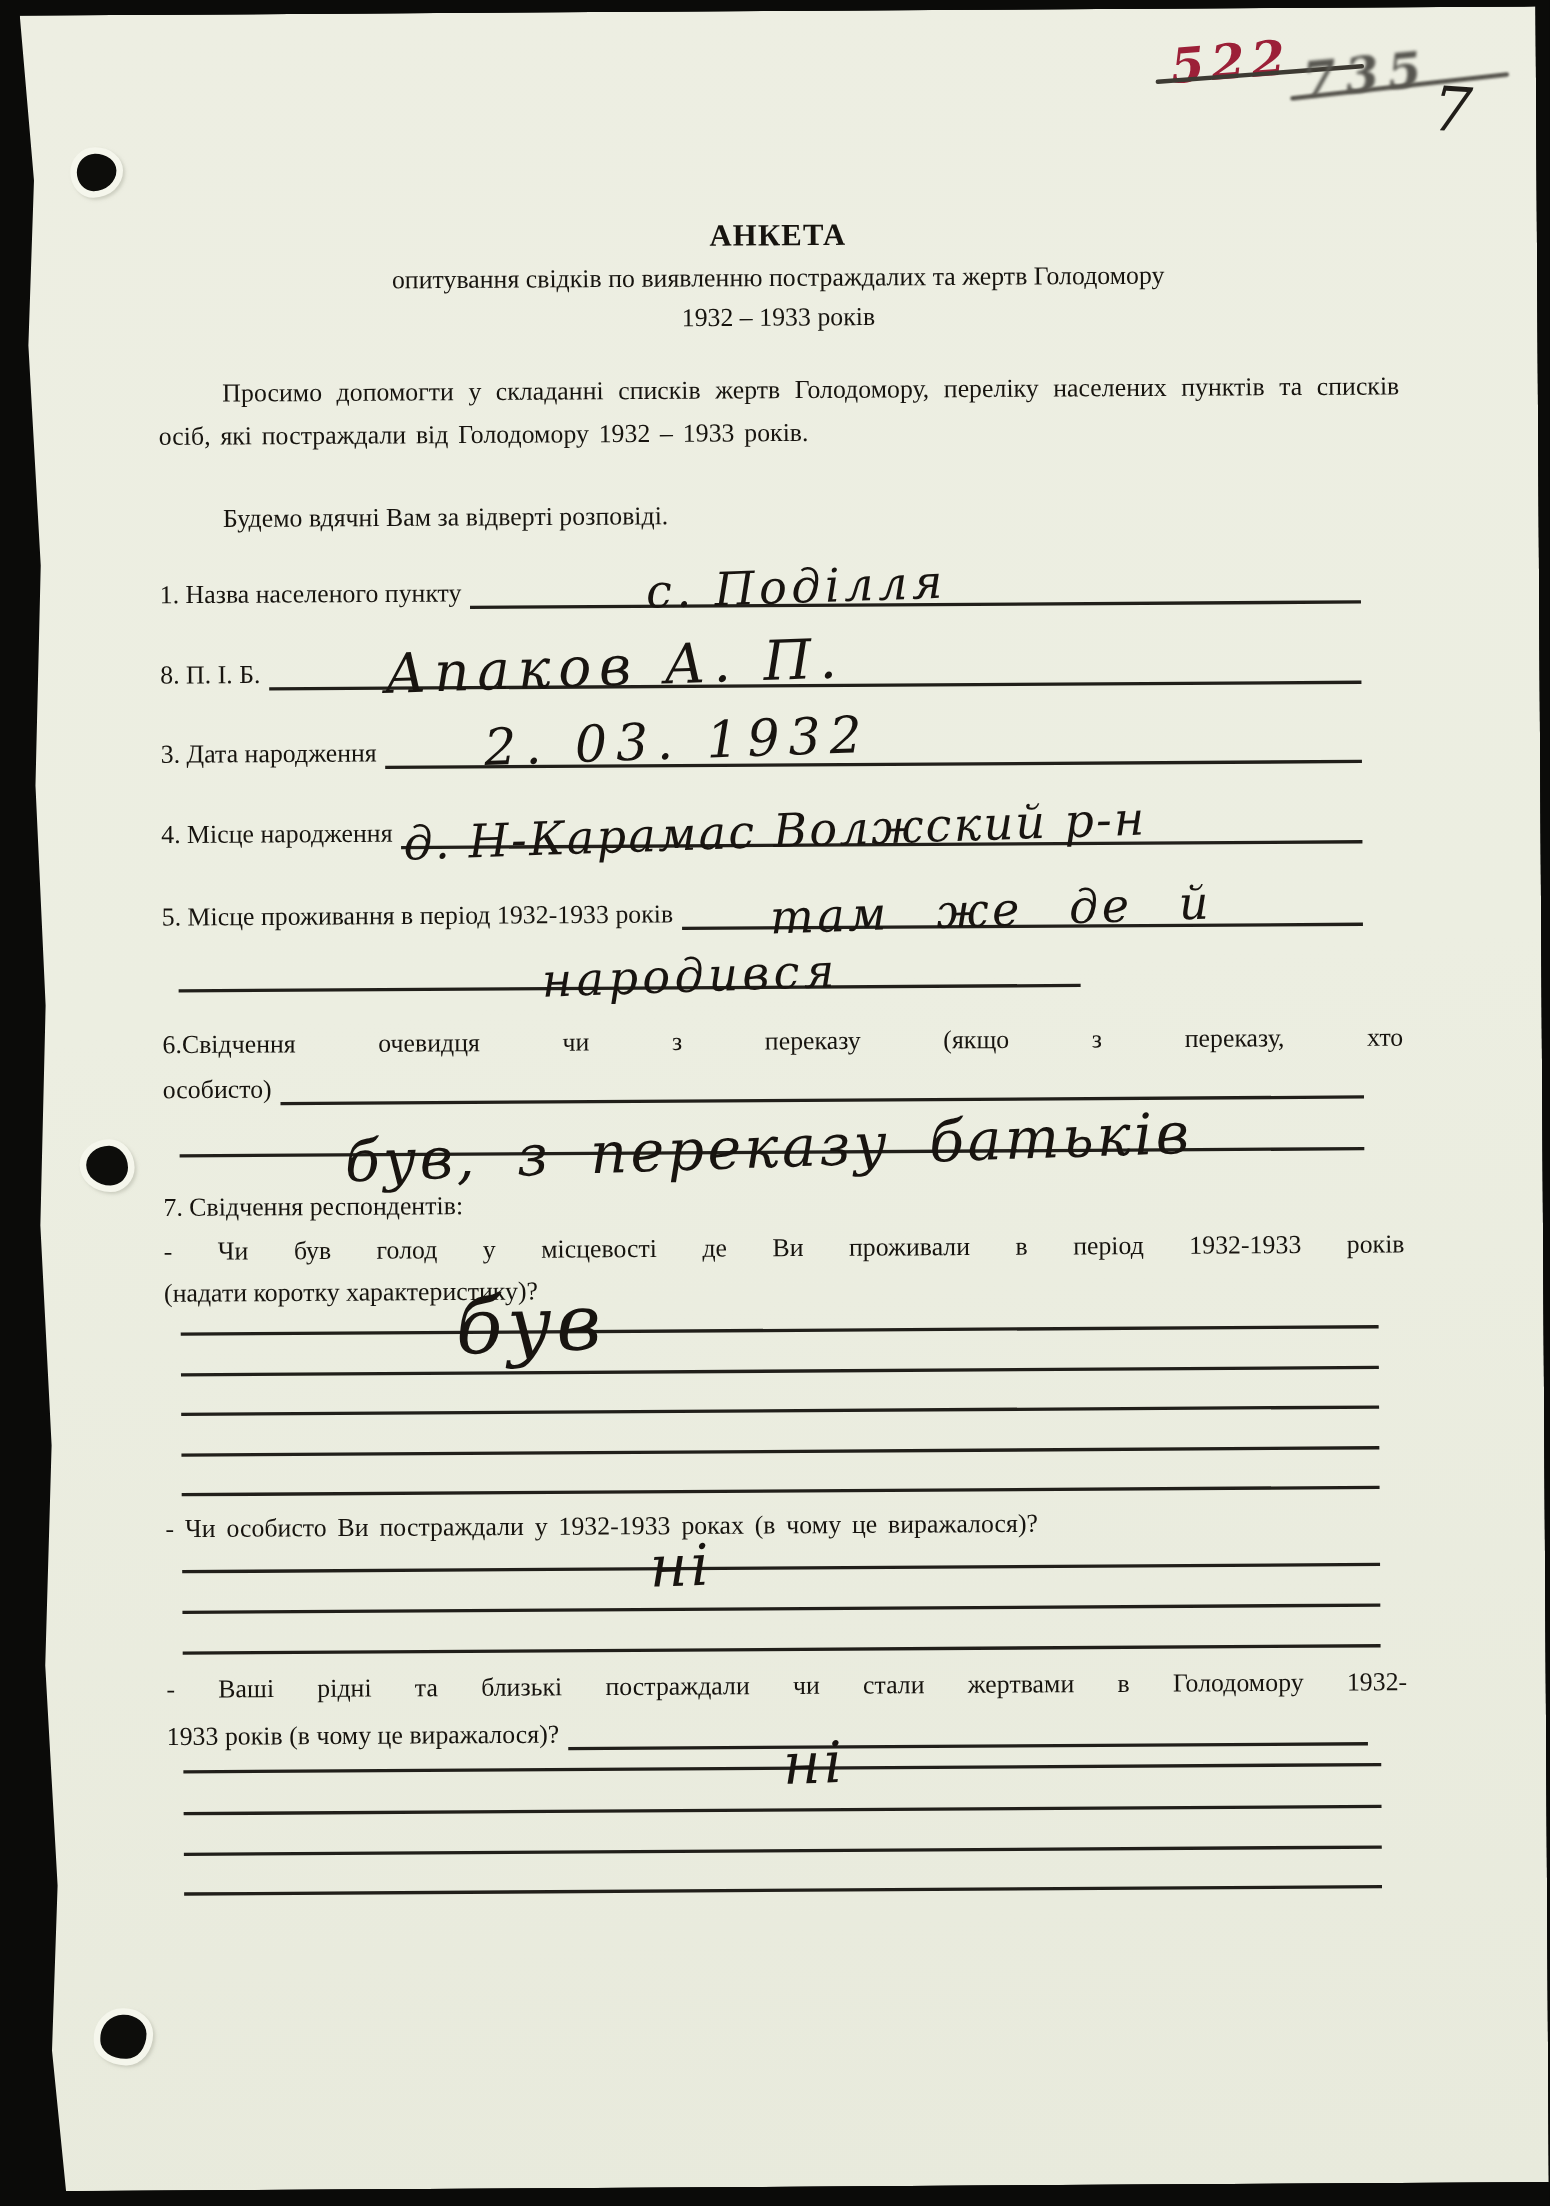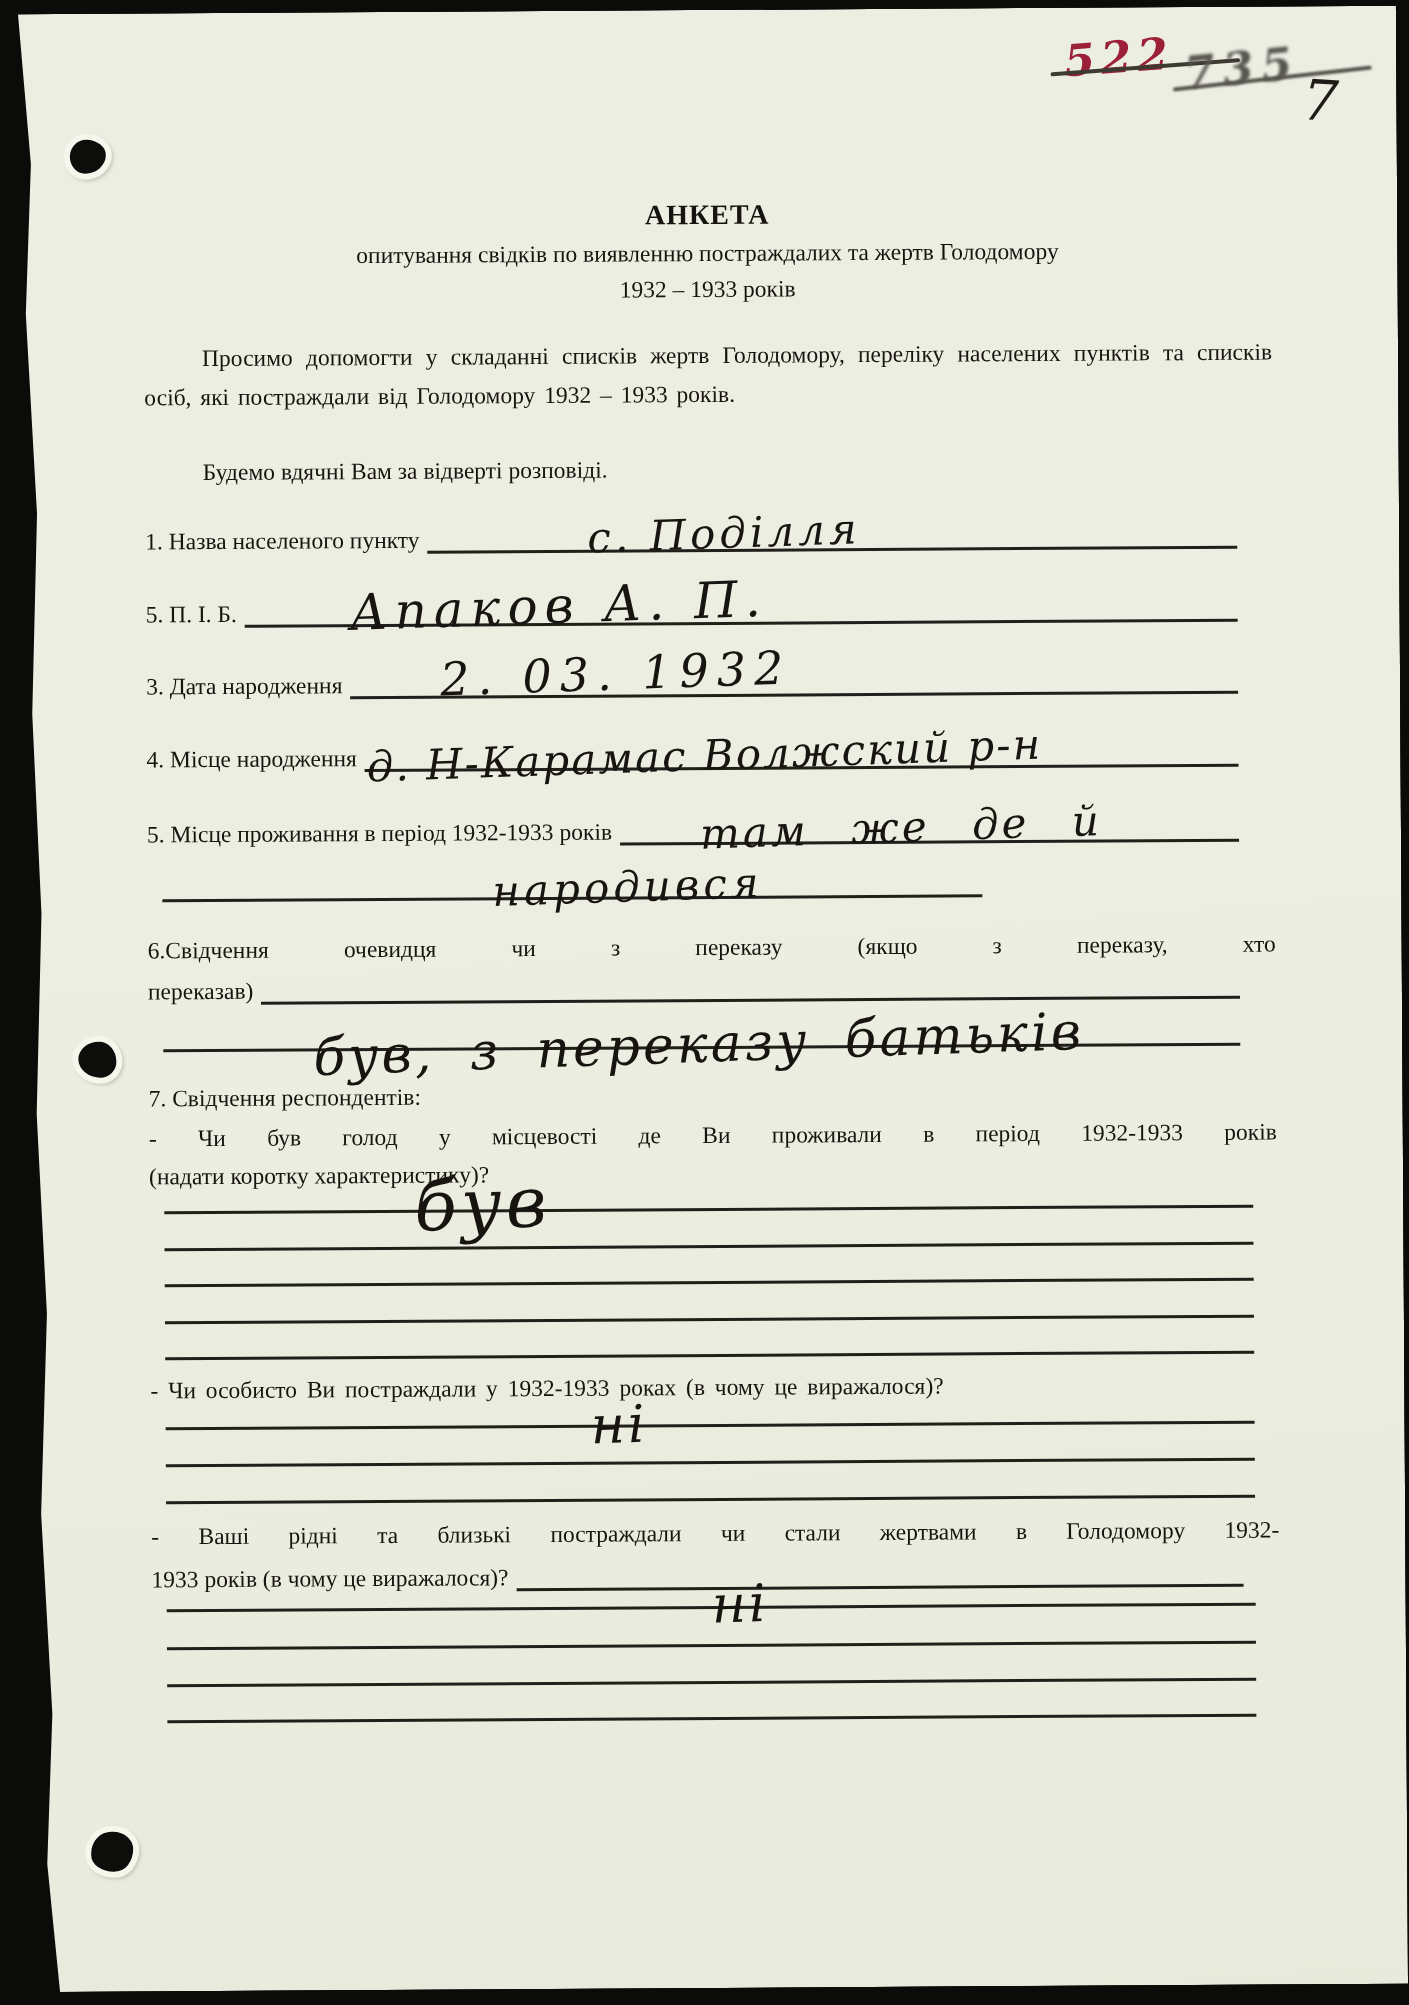--- a/index.html
+++ b/index.html
@@ -87,21 +87,21 @@
     <div class="typed" style="top:444px;left:58px;">Будемо вдячні Вам за відверті розповіді.</div>
 
     <div class="row" style="top:504px;">
       <span class="lbl">1. Назва населеного пункту</span>
       <span class="fill">
         <span class="hand" style="left:160px;bottom:-6px;font-size:42px;letter-spacing:4px;">с. Поділля</span>
       </span>
     </div>
 
     <div class="row" style="top:577px;">
-      <span class="lbl">5. П. І. Б.</span>
+      <span class="lbl">8. П. І. Б.</span>
       <span class="fill">
         <span class="hand" style="left:105px;bottom:-8px;font-size:50px;letter-spacing:7px;">Апаков А. П.</span>
       </span>
     </div>
 
     <div class="row" style="top:649px;">
       <span class="lbl">3. Дата народження</span>
       <span class="fill">
         <span class="hand" style="left:90px;bottom:-2px;font-size:46px;letter-spacing:8px;">2. 03. 1932</span>
       </span>
@@ -119,21 +119,21 @@
       <span class="fill">
         <span class="hand" style="left:80px;bottom:-8px;font-size:42px;word-spacing:26px;letter-spacing:3px;">там же де й</span>
       </span>
     </div>
     <div class="uline" style="top:848px;left:15px;width:820px;">
       <span class="hand" style="left:330px;bottom:-12px;font-size:42px;letter-spacing:4px;">народився</span>
     </div>
 
     <div class="typed jl" style="top:922px;">6.Свідчення очевидця чи з переказу (якщо з переказу, хто</div>
     <div class="row" style="top:954px;">
-      <span class="lbl">переказав)</span>
+      <span class="lbl">особисто)</span>
       <span class="fill"></span>
     </div>
     <div class="uline" style="top:998px;left:15px;width:1077px;">
       <span class="hand" style="left:150px;bottom:-24px;font-size:52px;word-spacing:16px;letter-spacing:3px;">був, з переказу батьків</span>
     </div>
 
     <div class="typed" style="top:1070px;">7.  Свідчення респондентів:</div>
 
     <div class="typed jl" style="top:1110px;">-  Чи був голод у місцевості де Ви  проживали в період 1932-1933 років</div>
     <div class="typed" style="top:1148px;">(надати коротку характеристику)?</div>

